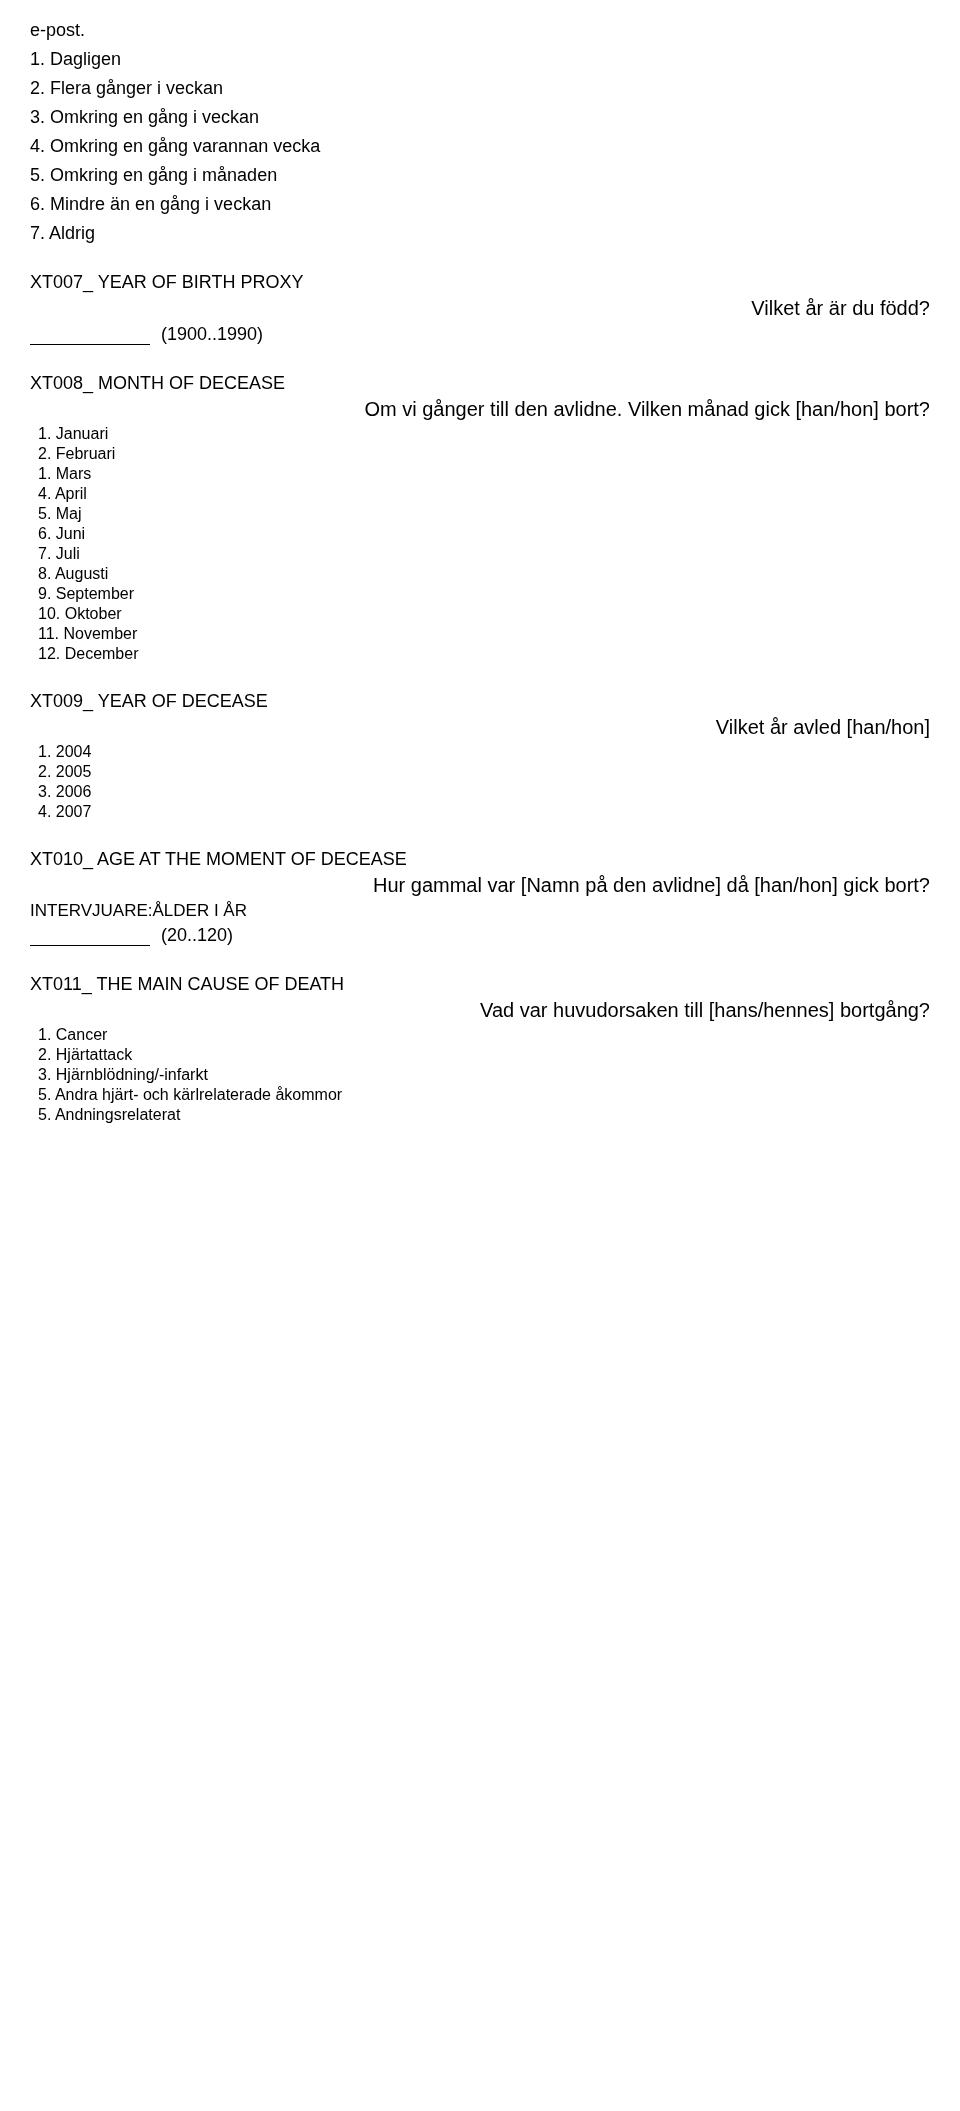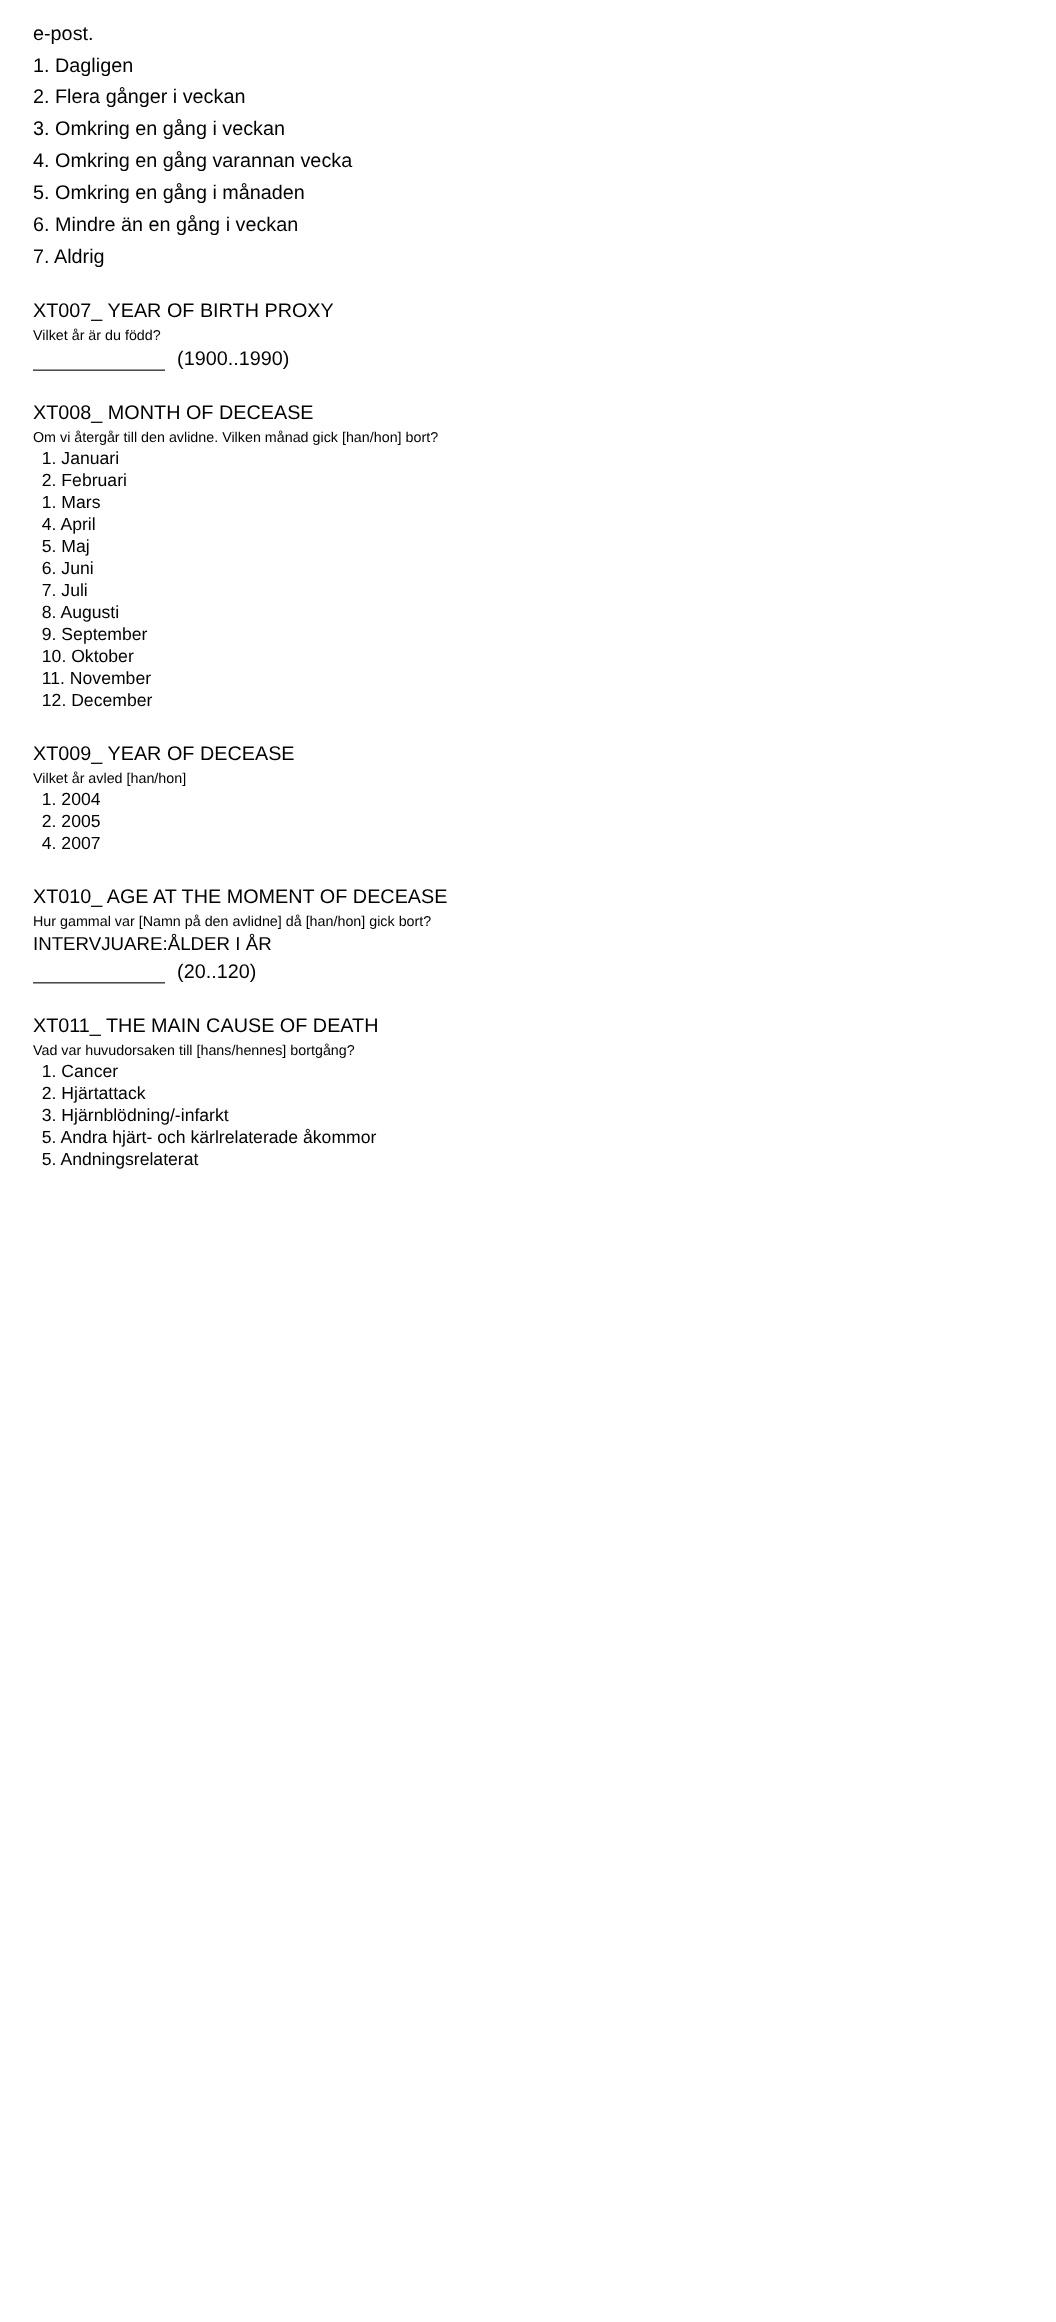--- a/index.html
+++ b/index.html
@@ -19,22 +19,23 @@
     .content-block {
       margin-bottom: 8px;
     }
     .section-heading {
       font-weight: normal;
       font-size: 18px;
       margin-top: 24px;
       margin-bottom: 4px;
     }
     .question-text {
-      font-size: 13px;
+      font-size: 20px;
       margin-bottom: 4px;
+      text-align: right;
     }
     .list-item {
       font-size: 16px;
       margin-left: 8px;
       margin-bottom: 2px;
     }
     .input-line {
       display: inline-block;
       border-bottom: 1px solid #000;
       width: 120px;
@@ -83,40 +84,41 @@
     <span>Vilket år är du född?</span>
   </div>
   <div class="content-block">
     <input type="text" class="input-line" style="background: transparent; border-top: none; border-right: none; border-left: none; border-image: initial; border-bottom: 1px solid rgb(0, 0, 0); width: 120px; font-size: 17px;">
     <span>(1900..1990)</span>
   </div>
 </div>
 
 <div class="section-gap">
   <div class="section-heading">XT008_ MONTH OF DECEASE</div>
-  <div class="question-text">Om vi återgår till den avlidne. Vilken månad gick [han/hon] bort?</div>
+  <div class="question-text">Om vi gånger till den avlidne. Vilken månad gick [han/hon] bort?</div>
   <div class="list-item">1. Januari</div>
   <div class="list-item">2. Februari</div>
   <div class="list-item">1. Mars</div>
   <div class="list-item">4. April</div>
   <div class="list-item">5. Maj</div>
   <div class="list-item">6. Juni</div>
   <div class="list-item">7. Juli</div>
   <div class="list-item">8. Augusti</div>
   <div class="list-item">9. September</div>
   <div class="list-item">10. Oktober</div>
   <div class="list-item">11. November</div>
   <div class="list-item">12. December</div>
 </div>
 
 <div class="section-gap">
   <div class="section-heading">XT009_ YEAR OF DECEASE</div>
   <div class="question-text">Vilket år avled [han/hon]</div>
   <div class="list-item">1. 2004</div>
   <div class="list-item">2. 2005</div>
+  <div class="list-item">3. 2006</div>
   <div class="list-item">4. 2007</div>
 </div>
 
 <div class="section-gap">
   <div class="section-heading">XT010_ AGE AT THE MOMENT OF DECEASE</div>
   <div class="question-text">Hur gammal var [Namn på den avlidne] då [han/hon] gick bort?</div>
   <div class="interviewer-note">INTERVJUARE:ÅLDER I ÅR</div>
   <div class="content-block">
     <input type="text" class="input-line" style="background: transparent; border-top: none; border-right: none; border-left: none; border-image: initial; border-bottom: 1px solid rgb(0, 0, 0); width: 120px; font-size: 17px;">
     <span>(20..120)</span>

